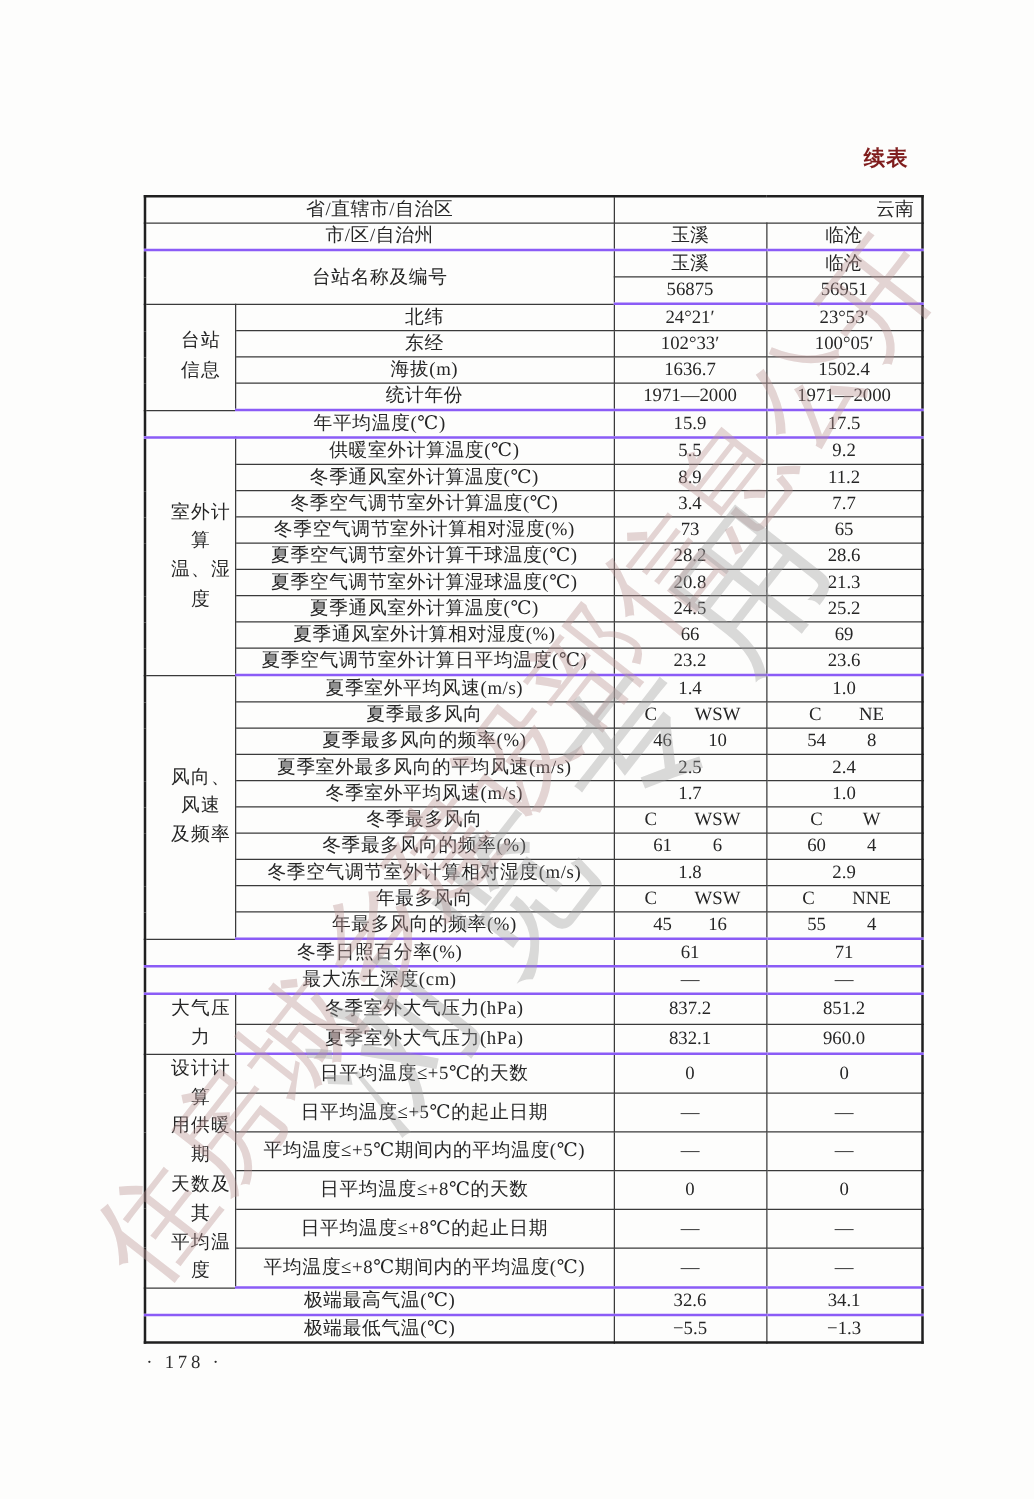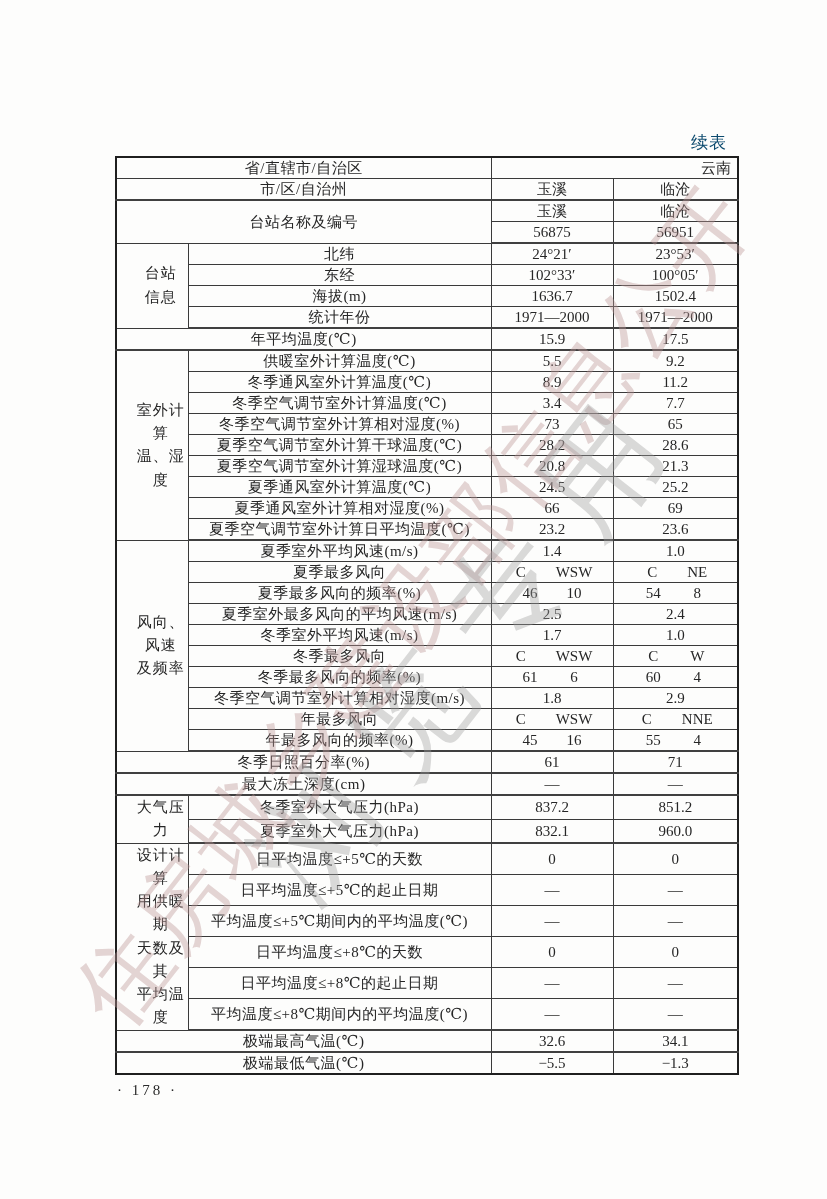--- a/index.html
+++ b/index.html
@@ -8,25 +8,25 @@
     position: relative;
     background: #fdfdfc;
     font-family: "Liberation Serif", "DejaVu Serif", serif;
     color: #262626;
     overflow: hidden;
   }
   .page { position: absolute; inset: 0; }
 
   .continued {
     position: absolute;
-    top: 131px; right: 100px;
+    top: 115px; right: 100px;
     font-family: "Liberation Sans", "DejaVu Sans", sans-serif;
-    font-weight: normal;
+    font-weight: bold;
     font-size: 17px;
-    color: #0c4a6e;
+    color: #7f1d1d;
     letter-spacing: 1px;
   }
 
   table.climate {
     position: absolute;
     left: 103px; top: 156px;
     width: 622px;
     border-collapse: collapse;
     table-layout: fixed;
     border: 2px solid #1f1f1f;
@@ -36,21 +36,21 @@
   td {
     border: 1px solid #3a3a3a;
     height: 21px;
     line-height: 20px;
     text-align: center;
     vertical-align: middle;
     font-size: 15px;
     padding: 0 2px;
     overflow: hidden;
   }
-  tr.thick td { border-bottom: 2px solid #404040; }
+  tr.thick td { border-bottom: 2px solid #8b5cf6; }
   td.sec {
     white-space: pre-line;
     line-height: 1.55;
     letter-spacing: 1px;
     font-size: 15px;
     padding-left: 19px;
   }
   td.label { letter-spacing: 0.5px; white-space: nowrap; }
   td.ar { text-align: right; padding-right: 6px; }
   .pair { display: flex; justify-content: center; gap: 26px; }

